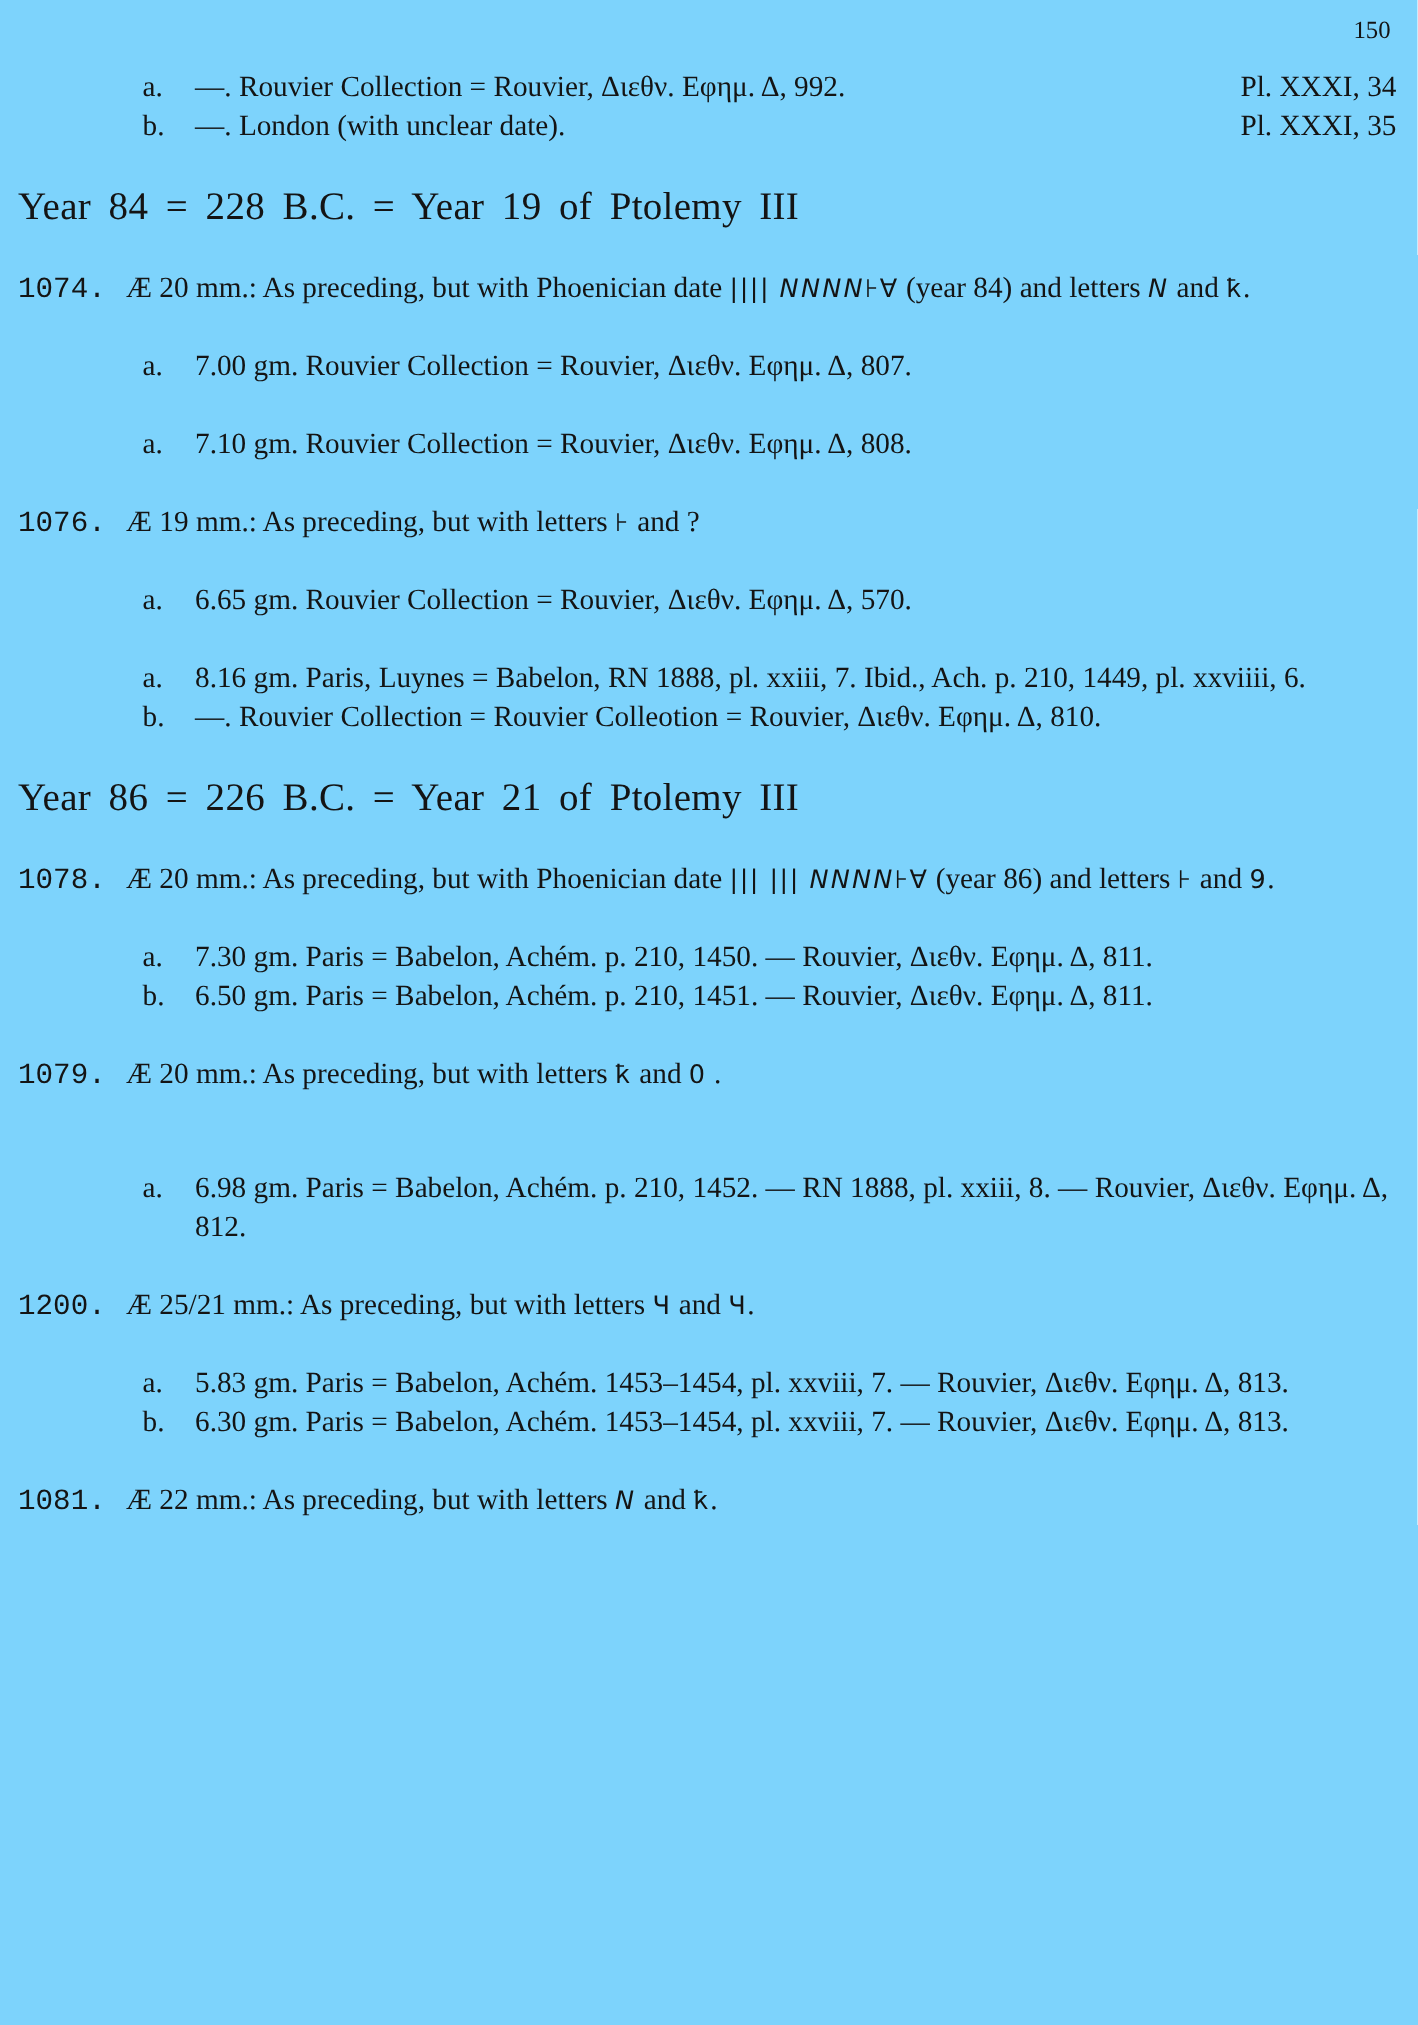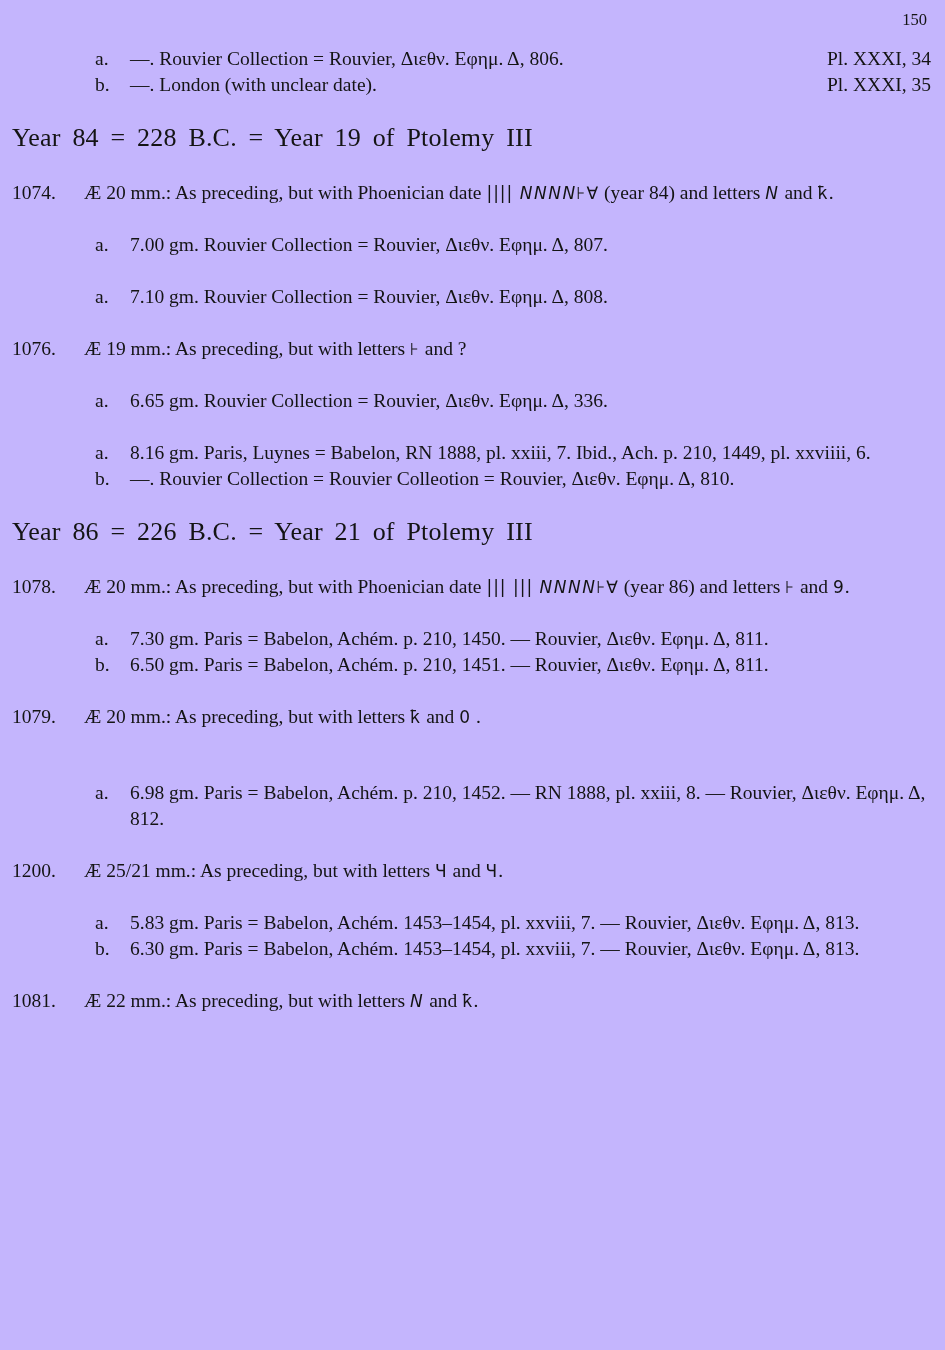--- a/index.html
+++ b/index.html
@@ -2,21 +2,21 @@
 <html><head>
 <meta charset="utf-8">
 <style>
   html, body { margin: 0; padding: 0; background: #ffffff; }
   .page {
     position: relative;
     width: 945px;
     height: 1350px;
     box-sizing: border-box;
     padding: 30px 14px 0 12px;
-    background: #c4b5fd;
+    background: #7dd3fc;
     color: #141414;
     font-family: "Liberation Serif", "DejaVu Serif", serif;
     font-size: 19.5px;
     line-height: 26px;
     overflow: hidden;
   }
   .page-number {
     position: absolute;
     top: 10px;
     right: 18px;
@@ -36,36 +36,36 @@
   .sub.extra-gap { margin-top: 50px; }
   h2.section-heading {
     font-size: 26px;
     line-height: 28px;
     font-weight: normal;
     margin: 26px 0 28px 0;
     word-spacing: 5px;
     letter-spacing: 0.2px;
   }
   .entry { display: flex; margin-top: 26px; align-items: flex-start; }
-  .entry .num { width: 72px; flex: 0 0 72px; }
+  .entry .num { width: 72px; flex: 0 0 72px; font-family: Liberation Mono, monospace; }
   .entry .desc { flex: 1 1 auto; }
   
   .u { font-family: "DejaVu Sans", sans-serif; font-size: 17px; letter-spacing: 1px; }
   .f { font-family: "DejaVu Sans", sans-serif; font-style: italic; font-size: 17px; letter-spacing: 1.5px; }
 </style>
 </head>
 <body>
 
 <div class="page">
   <div class="page-number">150</div>
 
   <div class="top-block">
     <div class="sub">
       <div class="subletter">a.</div>
-      <div class="subtext">—. Rouvier Collection = Rouvier, Διεθν. Εφημ. Δ, 806.</div>
+      <div class="subtext">—. Rouvier Collection = Rouvier, Διεθν. Εφημ. Δ, 992.</div>
       <div class="plate">Pl. XXXI, 34</div>
     </div>
     <div class="sub">
       <div class="subletter">b.</div>
       <div class="subtext">—. London (with unclear date).</div>
       <div class="plate">Pl. XXXI, 35</div>
     </div>
   </div>
 
   <h2 class="section-heading">Year 84 = 228 B.C. = Year 19 of Ptolemy III</h2>
@@ -84,21 +84,21 @@
     <div class="subletter">a.</div>
     <div class="subtext">7.10 gm. Rouvier Collection = Rouvier, Διεθν. Εφημ. Δ, 808.</div>
   </div>
 
   <div class="entry">
     <div class="num">1076.</div>
     <div class="desc"><span>Æ 19 mm.: As preceding, but with letters </span><span class="u">⊦</span><span> and ?</span></div>
   </div>
   <div class="sub first">
     <div class="subletter">a.</div>
-    <div class="subtext">6.65 gm. Rouvier Collection = Rouvier, Διεθν. Εφημ. Δ, 336.</div>
+    <div class="subtext">6.65 gm. Rouvier Collection = Rouvier, Διεθν. Εφημ. Δ, 570.</div>
   </div>
 
   <div class="sub first">
     <div class="subletter">a.</div>
     <div class="subtext">8.16 gm. Paris, Luynes = Babelon, RN 1888, pl. xxiii, 7. Ibid., Ach. p. 210, 1449, pl. xxviiii, 6.</div>
   </div>
   <div class="sub">
     <div class="subletter">b.</div>
     <div class="subtext">—. Rouvier Collection = Rouvier Colleotion = Rouvier, Διεθν. Εφημ. Δ, 810.</div>
   </div>

